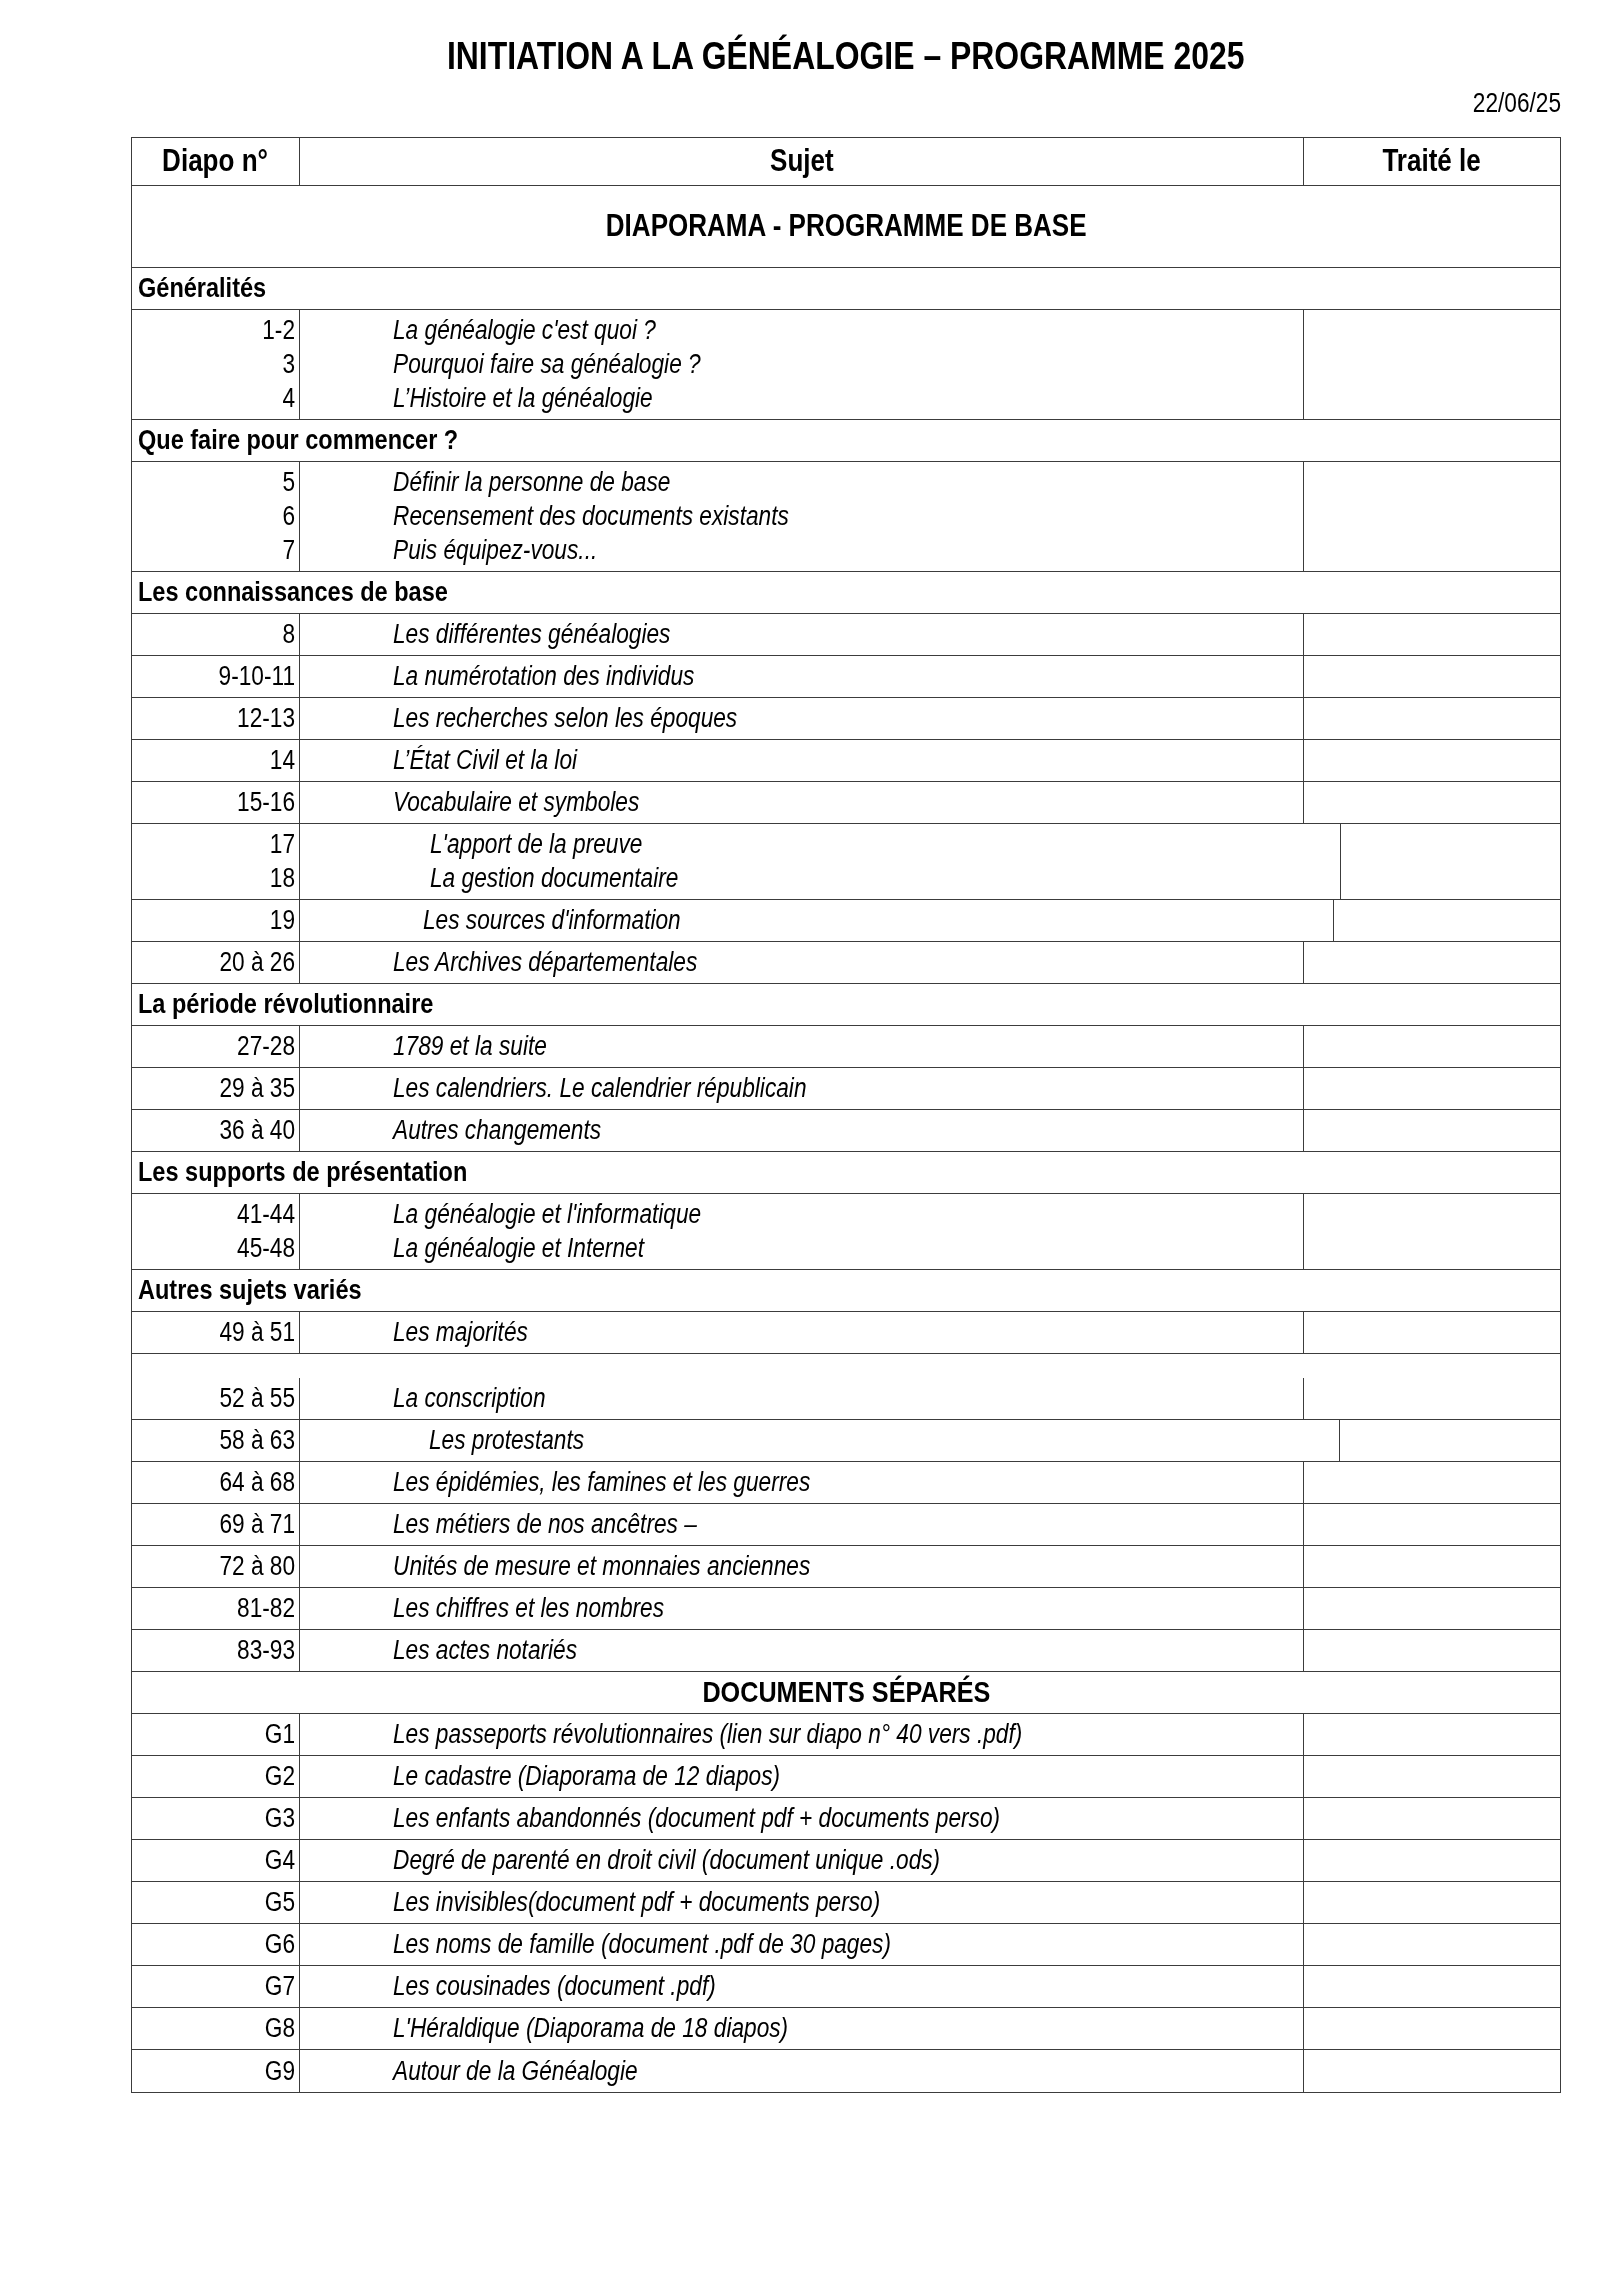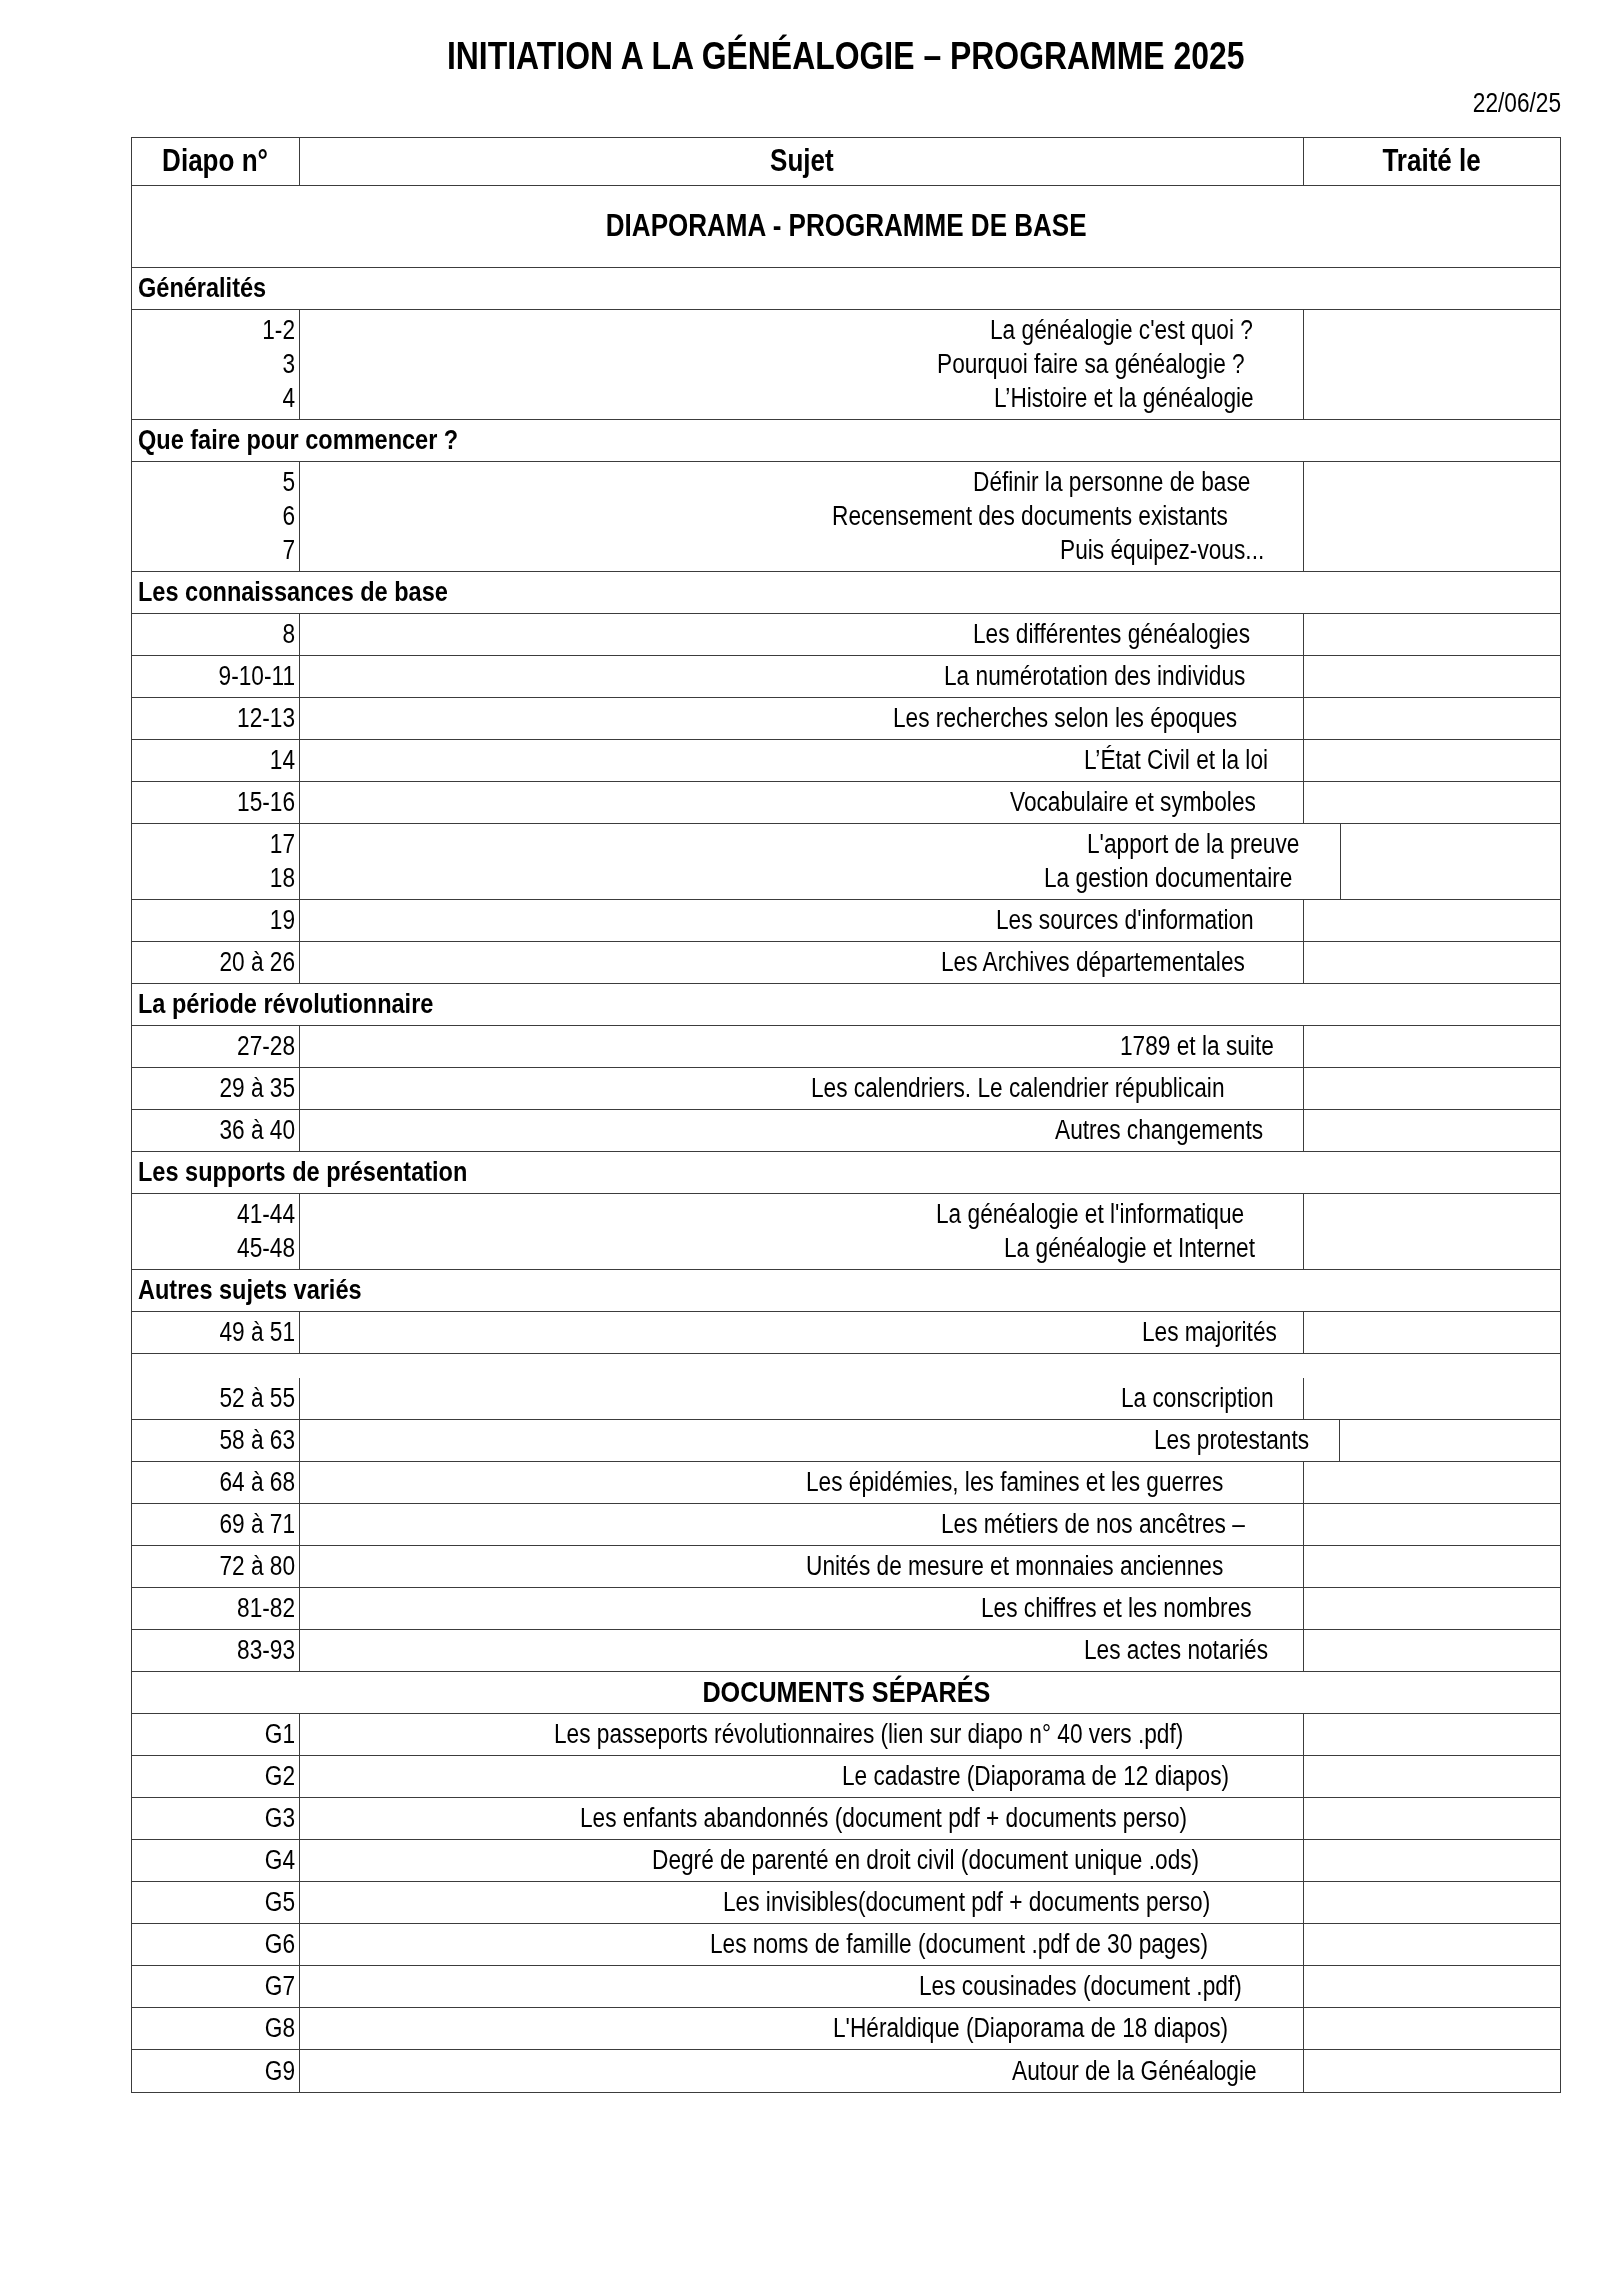--- a/index.html
+++ b/index.html
@@ -33,21 +33,21 @@
   .c1{width:168px;border-right:1.4px solid #3c3c3c;}
   .c2{width:1004px;border-right:1.4px solid #3c3c3c;}
   .c3{flex:1;}
   .head-row .cell{align-items:center;}
   .section-row{height:42px;align-items:center;
     font-size:28px;font-weight:bold;padding-left:5.5px;}
   .banner-row{height:42px;align-items:center;justify-content:center;
     font-size:30px;font-weight:bold;}
   .data-row{font-size:27px;}
   .num-cell{align-items:flex-end;padding-right:4px;}
-  .subj-cell{align-items:flex-end;padding-left:93px;}
+  .subj-cell{align-items:flex-start;padding-left:93px;font-style:italic;}
   .rline{line-height:34px;height:34px;}
 </style>
 </head>
 <body>
 
 <div>
   <div class="doc-title">
     <span class="cond o-c">INITIATION A LA GÉNÉALOGIE – PROGRAMME 2025</span>
   </div>
   <div class="doc-date">
@@ -154,21 +154,21 @@
           <div class="cell c1 num-cell">
             <div class="rline"><span class="cond o-r">17</span></div>
             <div class="rline"><span class="cond o-r">18</span></div>
           </div>
           <div class="cell c2 subj-cell">
             <div class="rline"><span class="cond o-l">L'apport de la preuve</span></div>
             <div class="rline"><span class="cond o-l">La gestion documentaire</span></div>
           </div>
           <div class="cell c3"></div>
         </div>
-        <div class="trow data-row" style="height: 42px;">
+        <div class="trow data-row" style="height: 42px; gap: 30px;">
           <div class="cell c1 num-cell">
             <div class="rline"><span class="cond o-r">19</span></div>
           </div>
           <div class="cell c2 subj-cell">
             <div class="rline"><span class="cond o-l">Les sources d'information</span></div>
           </div>
           <div class="cell c3"></div>
         </div>
         <div class="trow data-row" style="height: 42px;">
           <div class="cell c1 num-cell">

